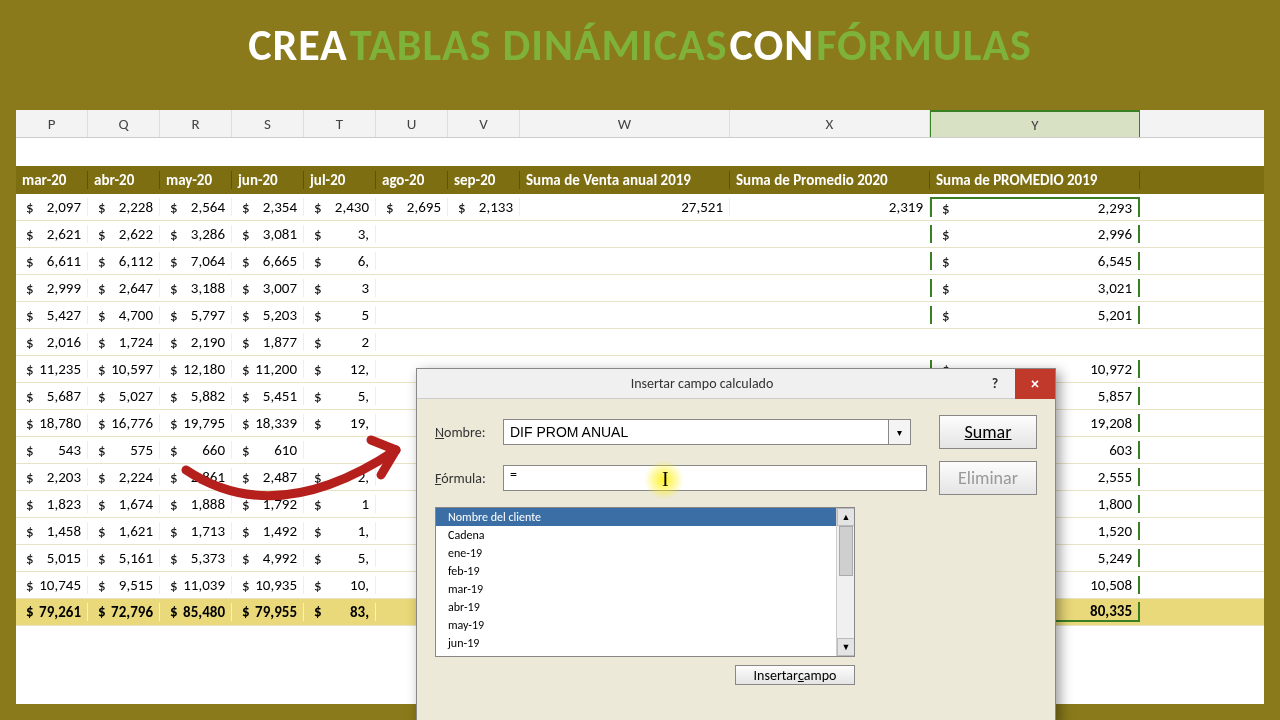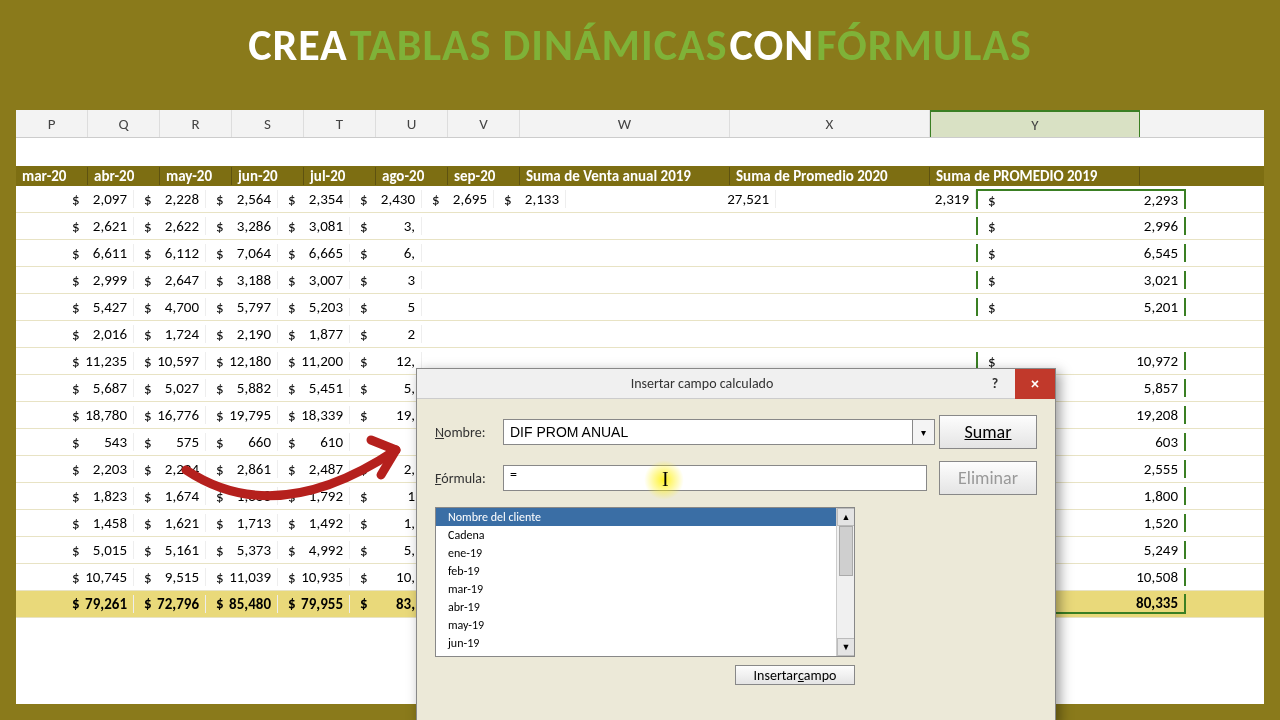--- a/index.html
+++ b/index.html
@@ -51,36 +51,35 @@
 
   .pivot {
     margin-top: 28px;
   }
   .pivot-head {
     display: flex;
     background: #7d6e12;
     color: #fff;
     font-weight: 600;
     font-size: 15px;
-    height: 20px;
+    height: 28px;
     align-items: center;
   }
   .pivot-head div {
     padding: 0 6px;
     border-right: 1px solid #5e5210;
     overflow: hidden;
     white-space: nowrap;
   }
   .pivot-body { font-size: 15px; }
   .prow {
     display: flex;
     height: 27px;
     align-items: center;
     border-bottom: 1px solid #e8e3c4;
-    padding-left: 46px;
   }
   .prow div {
     padding: 0 6px;
     text-align: right;
     overflow: hidden;
     white-space: nowrap;
     border-right: 1px solid #eee;
   }
   .prow .cur::before { content: "$"; float: left; padding-left: 4px; }
   .total-row {
@@ -130,21 +129,21 @@
     width: 40px; height: 30px;
     display: flex; align-items: center; justify-content: center;
     font-weight: bold;
   }
   .dlg-help { color: #333; }
   .dlg-close { background: #c1392b; color: #fff; font-size: 16px; }
   .dlg-body { padding: 16px 18px 14px 18px; }
   .frow { display: flex; align-items: center; margin-bottom: 12px; }
   .frow label { width: 68px; color: #333; text-decoration: underline; text-decoration-color: transparent; }
   .frow label .u { text-decoration: underline; }
-  .combo-wrap { display: flex; flex: 1; margin-right: 4px; }
+  .combo-wrap { display: flex; flex: 1; margin-right: 28px; }
   .combo {
     flex: 1; height: 26px;
     border: 1px solid #888;
     background: #fff;
     padding: 0 6px;
     font-size: 14px;
   }
   .combo-btn {
     width: 22px; height: 26px;
     border: 1px solid #888; border-left: none;

